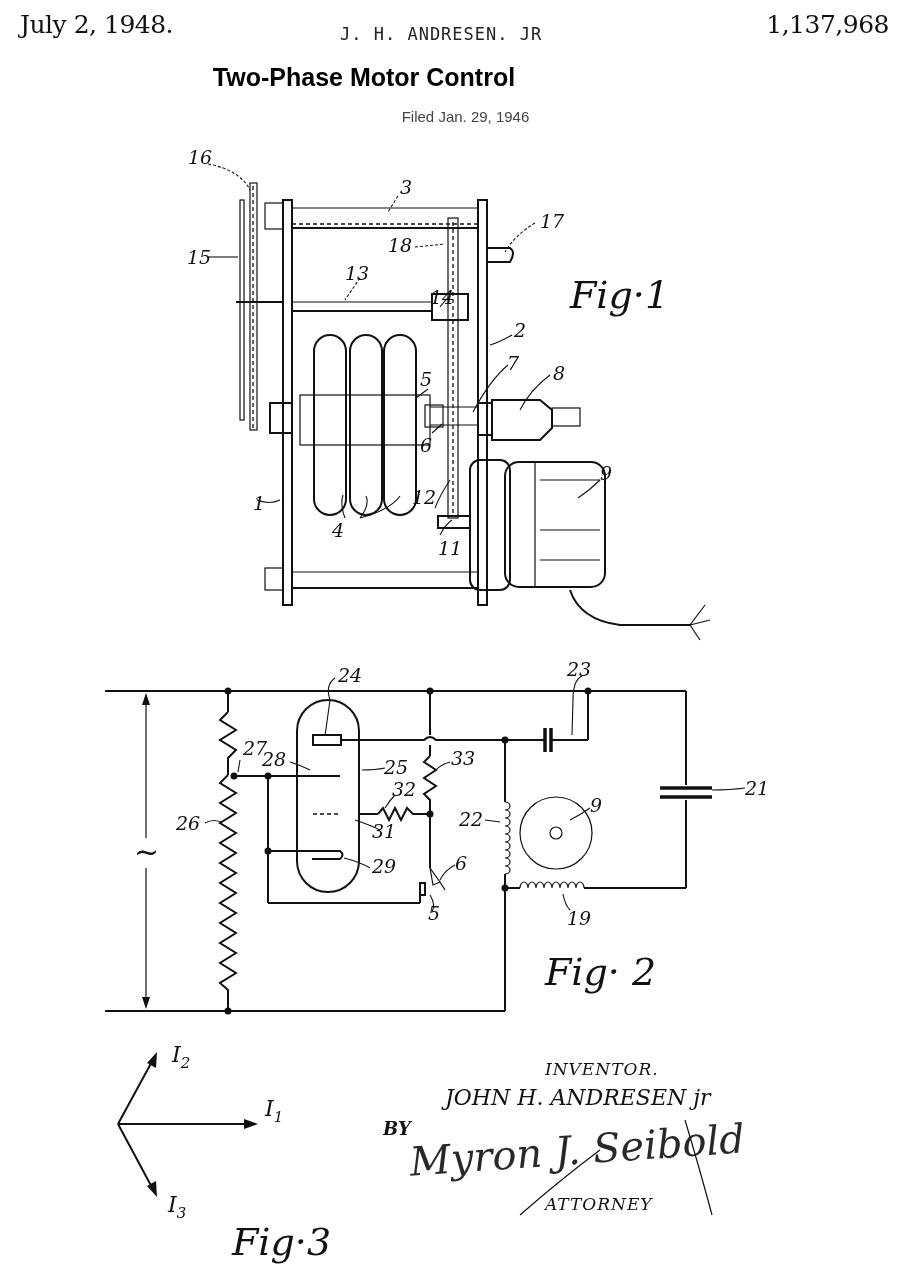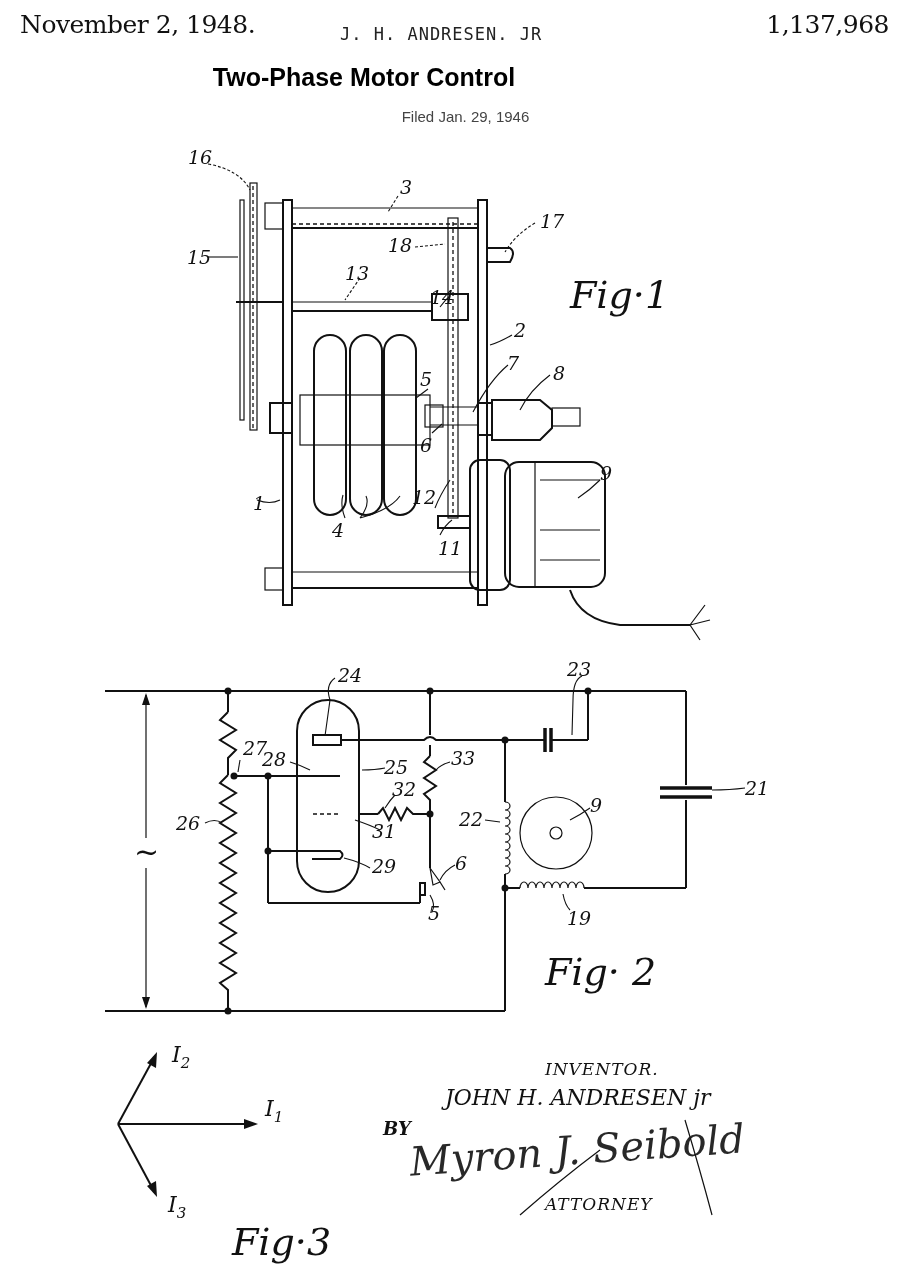--- a/index.html
+++ b/index.html
@@ -16,21 +16,21 @@
   .lbl { font-family: "DejaVu Serif", serif; font-style: italic; fill: #111; }
   .ln { stroke: #111; stroke-width: 2; fill: none; }
   .thin { stroke: #111; stroke-width: 1.2; fill: none; }
   .lead { stroke: #111; stroke-width: 1.1; fill: none; }
   .dash { stroke: #111; stroke-width: 1.3; fill: none; stroke-dasharray: 4 3; }
   .dot { fill: #111; }
 </style>
 </head>
 <body>
 
-<div class="hdr date">November 2, 1948.</div>
+<div class="hdr date">July 2, 1948.</div>
 <div class="hdr inventor-top">J. H. ANDRESEN. JR</div>
 <div class="hdr patno">1,137,968</div>
 <div class="hdr title">Two-Phase Motor Control</div>
 <div class="hdr filed">Filed Jan. 29, 1946</div>
 
 <svg id="drawing" width="903" height="1280" viewBox="0 0 903 1280">
 
   <g>
 
     <g>

